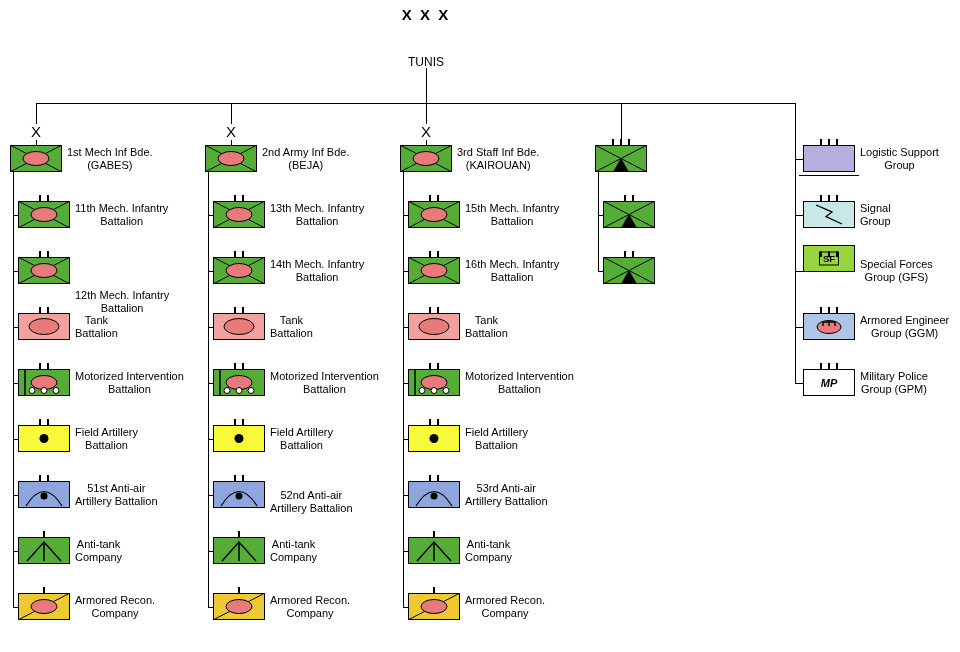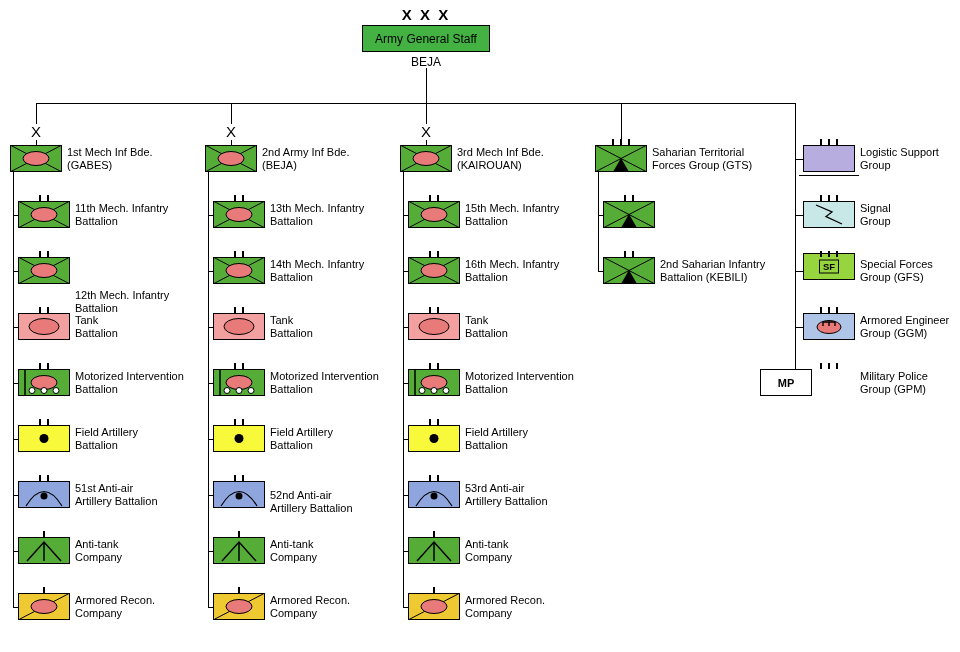--- a/index.html
+++ b/index.html
@@ -4,38 +4,35 @@
 <style>
   * { margin:0; padding:0; box-sizing:border-box; }
   html,body { background:#fff; }
   body { font-family:"Liberation Sans", sans-serif; color:#000; }
   #stage { position:relative; width:960px; height:652px; background:#fff; overflow:hidden; }
   .ln { position:absolute; background:#000; }
   .tick { position:absolute; background:#000; }
   .unit { position:absolute; width:52px; height:27px; }
   .unit .icon svg { display:block; }
   .label { position:absolute; height:27px; display:flex; flex-direction:column; justify-content:center;
-           font-size:11px; line-height:13px; white-space:nowrap; }
+           font-size:11px; line-height:13px; white-space:nowrap;align-items:center; }
   .hq-echelon { position:absolute; left:362px; top:6px; width:128px; text-align:center;
                 font-size:15px; font-weight:bold; letter-spacing:2px; }
   .hq-box { position:absolute; left:362px; top:25px; width:128px; height:27px; border:1px solid #000;
             display:flex; align-items:center; justify-content:center; font-size:12px; }
   .hq-loc { position:absolute; left:362px; top:55px; width:128px; text-align:center; font-size:12px; }
   .xlabel { position:absolute; transform:translateX(-50%); background:#fff; padding:0 3px;
             font-size:15px; line-height:16px; }
 </style>
 </head>
 <body>
 
 <div id="stage">
   <div class="hq-echelon">X X X</div>
-  <div class="hq-box" id="hq-box" style="background: rgb(67, 178, 67);">
-    <span>Army General Staff</span>
-  </div>
-  <div class="hq-loc">BEJA</div>
+  <div class="hq-loc">TUNIS</div>
 <div class="ln" style="left: 426px; top: 68px; width: 1px; height: 35px;"></div>
     <div class="ln" style="left: 36px; top: 103px; width: 760px; height: 1px;"></div>
     <div class="ln" style="left: 36px; top: 103px; width: 1px; height: 42px;"></div>
     <div class="ln" style="left: 13px; top: 172px; width: 1px; height: 434.5px;"></div>
     <div class="unit" style="left: 10px; top: 145px;">
       <div class="icon">
         <svg width="52" height="27" viewBox="0 0 52 27">
           <rect x="0.5" y="0.5" width="51" height="26" fill="#55ad38" stroke="#000"></rect>
           <line x1="0" y1="0" x2="52" y2="27" stroke="#000" stroke-width="1"></line>
           <line x1="52" y1="0" x2="0" y2="27" stroke="#000" stroke-width="1"></line>
@@ -329,21 +326,21 @@
       <div class="icon">
         <svg width="52" height="27" viewBox="0 0 52 27">
           <rect x="0.5" y="0.5" width="51" height="26" fill="#55ad38" stroke="#000"></rect>
           <line x1="0" y1="0" x2="52" y2="27" stroke="#000" stroke-width="1"></line>
           <line x1="52" y1="0" x2="0" y2="27" stroke="#000" stroke-width="1"></line>
           <ellipse cx="26" cy="13.5" rx="13" ry="7" fill="#e87a7a" stroke="#000" stroke-width="1"></ellipse>
         </svg>
       </div>
     </div>
     <div class="label" style="left: 457px; top: 145px;">
-      <span>3rd Mech Inf Bde.</span>
+      <span>3rd Staff Inf Bde.</span>
       <span>(KAIROUAN)</span>
     </div>
     <div class="ln" style="left: 403px; top: 214.5px; width: 5px; height: 1px;"></div>
     <div class="unit" style="left: 408px; top: 201px;">
       <div class="icon">
         <svg width="52" height="27" viewBox="0 0 52 27">
           <rect x="0.5" y="0.5" width="51" height="26" fill="#55ad38" stroke="#000"></rect>
           <line x1="0" y1="0" x2="52" y2="27" stroke="#000" stroke-width="1"></line>
           <line x1="52" y1="0" x2="0" y2="27" stroke="#000" stroke-width="1"></line>
           <ellipse cx="26" cy="13.5" rx="13" ry="7" fill="#e87a7a" stroke="#000" stroke-width="1"></ellipse>
@@ -477,24 +474,20 @@
           <rect x="0.5" y="0.5" width="51" height="26" fill="#55ad38" stroke="#000"></rect>
           <line x1="0" y1="0" x2="52" y2="27" stroke="#000" stroke-width="1"></line>
           <line x1="52" y1="0" x2="0" y2="27" stroke="#000" stroke-width="1"></line>
           <path d="M 26 13 L 33.5 26 L 18.5 26 Z" fill="#000"></path>
         </svg>
       </div>
     </div>
     <div class="tick" style="left: 612px; top: 139px; width: 2px; height: 6px;"></div>
     <div class="tick" style="left: 620px; top: 139px; width: 2px; height: 6px;"></div>
     <div class="tick" style="left: 628px; top: 139px; width: 2px; height: 6px;"></div>
-    <div class="label" style="left: 652px; top: 145px;">
-      <span>Saharian Territorial</span>
-      <span>Forces Group (GTS)</span>
-    </div>
     <div class="ln" style="left: 598px; top: 214.5px; width: 5px; height: 1px;"></div>
     <div class="unit" style="left: 603px; top: 201px;">
       <div class="icon">
         <svg width="52" height="27" viewBox="0 0 52 27">
           <rect x="0.5" y="0.5" width="51" height="26" fill="#55ad38" stroke="#000"></rect>
           <line x1="0" y1="0" x2="52" y2="27" stroke="#000" stroke-width="1"></line>
           <line x1="52" y1="0" x2="0" y2="27" stroke="#000" stroke-width="1"></line>
           <path d="M 26 13 L 33.5 26 L 18.5 26 Z" fill="#000"></path>
         </svg>
       </div>
@@ -507,24 +500,20 @@
         <svg width="52" height="27" viewBox="0 0 52 27">
           <rect x="0.5" y="0.5" width="51" height="26" fill="#55ad38" stroke="#000"></rect>
           <line x1="0" y1="0" x2="52" y2="27" stroke="#000" stroke-width="1"></line>
           <line x1="52" y1="0" x2="0" y2="27" stroke="#000" stroke-width="1"></line>
           <path d="M 26 13 L 33.5 26 L 18.5 26 Z" fill="#000"></path>
         </svg>
       </div>
     </div>
     <div class="tick" style="left: 624px; top: 251px; width: 2px; height: 6px;"></div>
     <div class="tick" style="left: 632px; top: 251px; width: 2px; height: 6px;"></div>
-    <div class="label" style="left: 660px; top: 257px;">
-      <span>2nd Saharian Infantry</span>
-      <span>Battalion (KEBILI)</span>
-    </div>
     <div class="ln" style="left: 795px; top: 103px; width: 1px; height: 279.5px;"></div>
     <div class="ln" style="left: 795px; top: 158.5px; width: 8px; height: 1px;"></div>
     <div class="unit" style="left: 803px; top: 145px;">
       <div class="icon">
         <svg width="52" height="27" viewBox="0 0 52 27">
           <rect x="0.5" y="0.5" width="51" height="26" fill="#b7addf" stroke="#000"></rect>
         </svg>
       </div>
     </div>
     <div class="tick" style="left: 820px; top: 139px; width: 2px; height: 6px;"></div>
@@ -545,21 +534,21 @@
       </div>
     </div>
     <div class="tick" style="left: 820px; top: 195px; width: 2px; height: 6px;"></div>
     <div class="tick" style="left: 828px; top: 195px; width: 2px; height: 6px;"></div>
     <div class="tick" style="left: 836px; top: 195px; width: 2px; height: 6px;"></div>
     <div class="label" style="left: 860px; top: 201px;">
       <span>Signal</span>
       <span>Group</span>
     </div>
     <div class="ln" style="left: 795px; top: 270.5px; width: 8px; height: 1px;"></div>
-    <div class="unit" style="left: 803px; top: 253px;">
+    <div class="unit" style="left: 803px; top: 245px;">
       <div class="icon">
         <svg width="52" height="27" viewBox="0 0 52 27">
           <rect x="0.5" y="0.5" width="51" height="26" fill="#97d53e" stroke="#000"></rect>
           <rect x="16.5" y="7" width="19" height="13" fill="none" stroke="#000"></rect>
           <text x="26" y="17" text-anchor="middle" font-size="9.5" font-weight="bold" font-family="Liberation Sans, sans-serif">SF</text>
         </svg>
       </div>
     </div>
     <div class="tick" style="left: 820px; top: 251px; width: 2px; height: 6px;"></div>
     <div class="tick" style="left: 828px; top: 251px; width: 2px; height: 6px;"></div>
@@ -579,21 +568,21 @@
       </div>
     </div>
     <div class="tick" style="left: 820px; top: 307px; width: 2px; height: 6px;"></div>
     <div class="tick" style="left: 828px; top: 307px; width: 2px; height: 6px;"></div>
     <div class="tick" style="left: 836px; top: 307px; width: 2px; height: 6px;"></div>
     <div class="label" style="left: 860px; top: 313px;">
       <span>Armored Engineer</span>
       <span>Group (GGM)</span>
     </div>
     <div class="ln" style="left: 795px; top: 382.5px; width: 8px; height: 1px;"></div>
-    <div class="unit" style="left: 760px; top: 369px;">
+    <div class="unit" style="left: 803px; top: 369px; font-style: italic;">
       <div class="icon">
         <svg width="52" height="27" viewBox="0 0 52 27">
           <rect x="0.5" y="0.5" width="51" height="26" fill="#ffffff" stroke="#000"></rect>
           <text x="26" y="17.5" text-anchor="middle" font-size="11" font-weight="bold" font-family="Liberation Sans, sans-serif">MP</text>
         </svg>
       </div>
     </div>
     <div class="tick" style="left: 820px; top: 363px; width: 2px; height: 6px;"></div>
     <div class="tick" style="left: 828px; top: 363px; width: 2px; height: 6px;"></div>
     <div class="tick" style="left: 836px; top: 363px; width: 2px; height: 6px;"></div>

